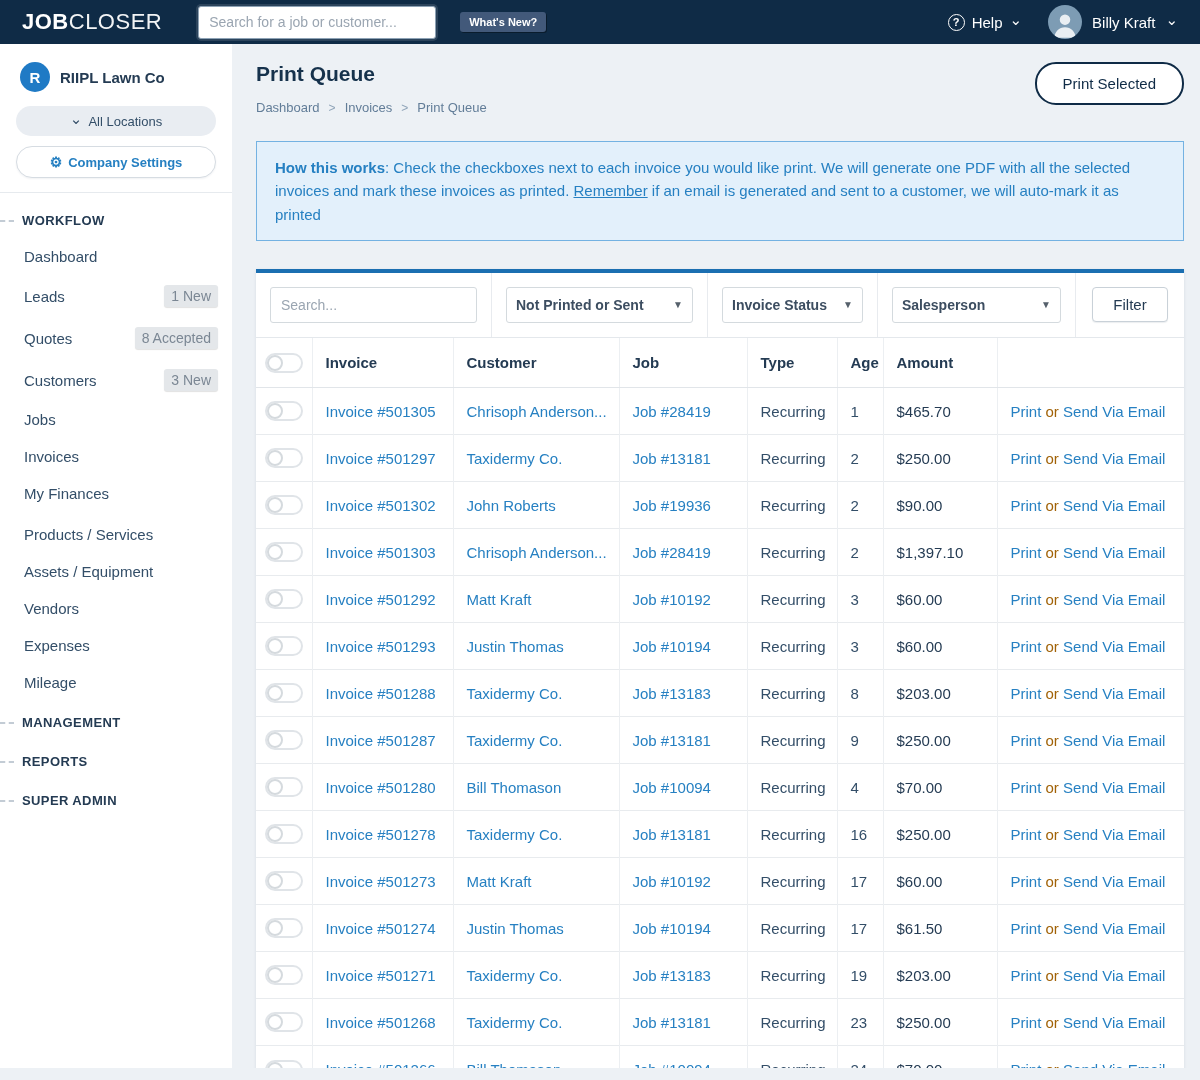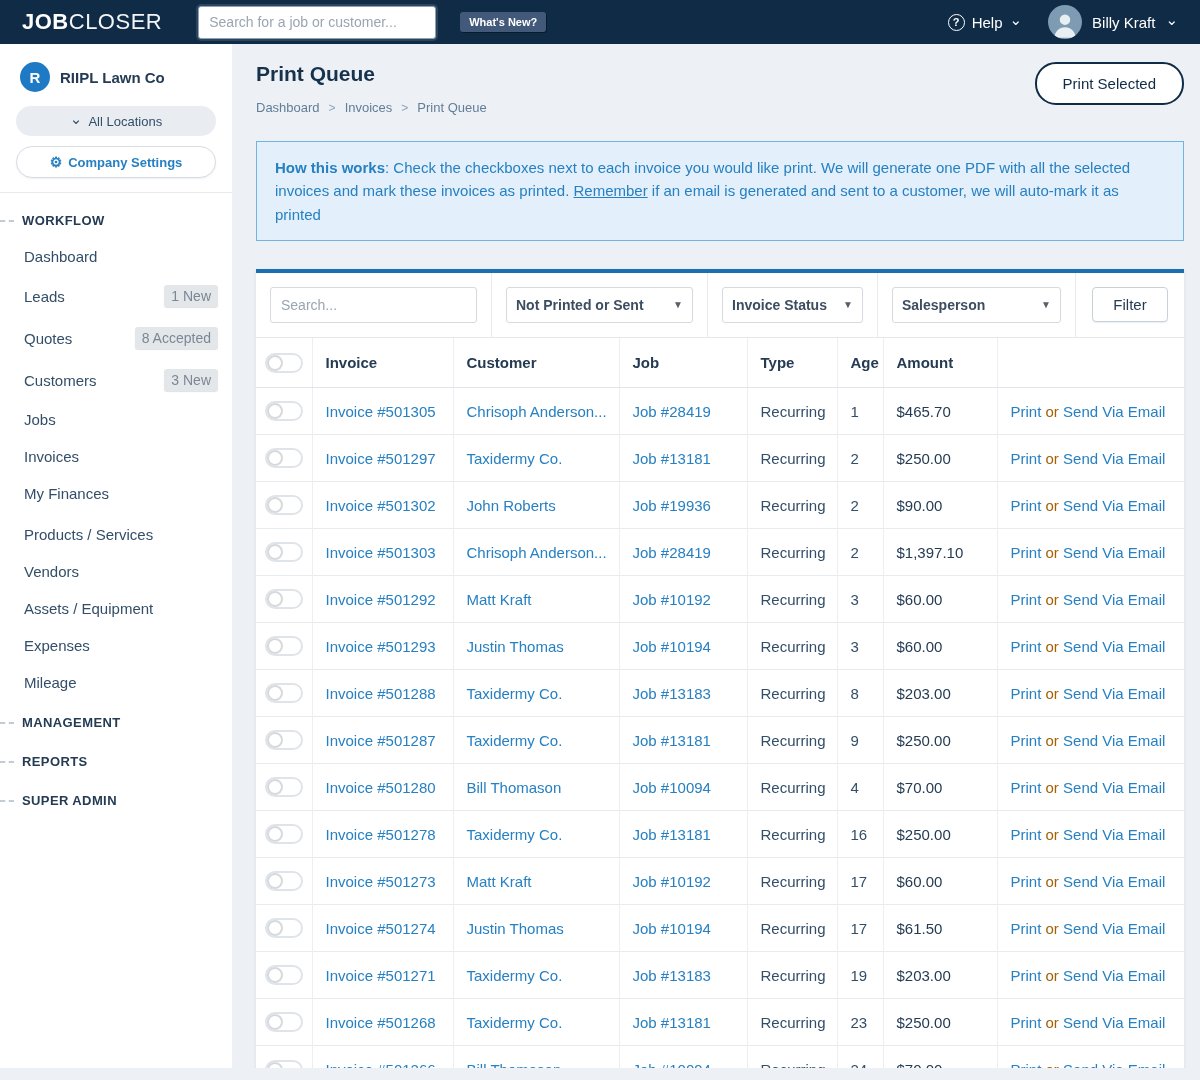--- a/index.html
+++ b/index.html
@@ -178,26 +178,26 @@
   </div>
 
   <div class="nav-section">
     <div class="nav-items">
   <div class="nav-item">
     <span class="nav-item-label">Products / Services</span>
 
   </div>
 
   <div class="nav-item">
+    <span class="nav-item-label">Assets / Equipment</span>
+
+  </div>
+
+  <div class="nav-item">
     <span class="nav-item-label">Vendors</span>
-
-  </div>
-
-  <div class="nav-item">
-    <span class="nav-item-label">Assets / Equipment</span>
 
   </div>
 
   <div class="nav-item">
     <span class="nav-item-label">Expenses</span>
 
   </div>
 
   <div class="nav-item">
     <span class="nav-item-label">Mileage</span>

